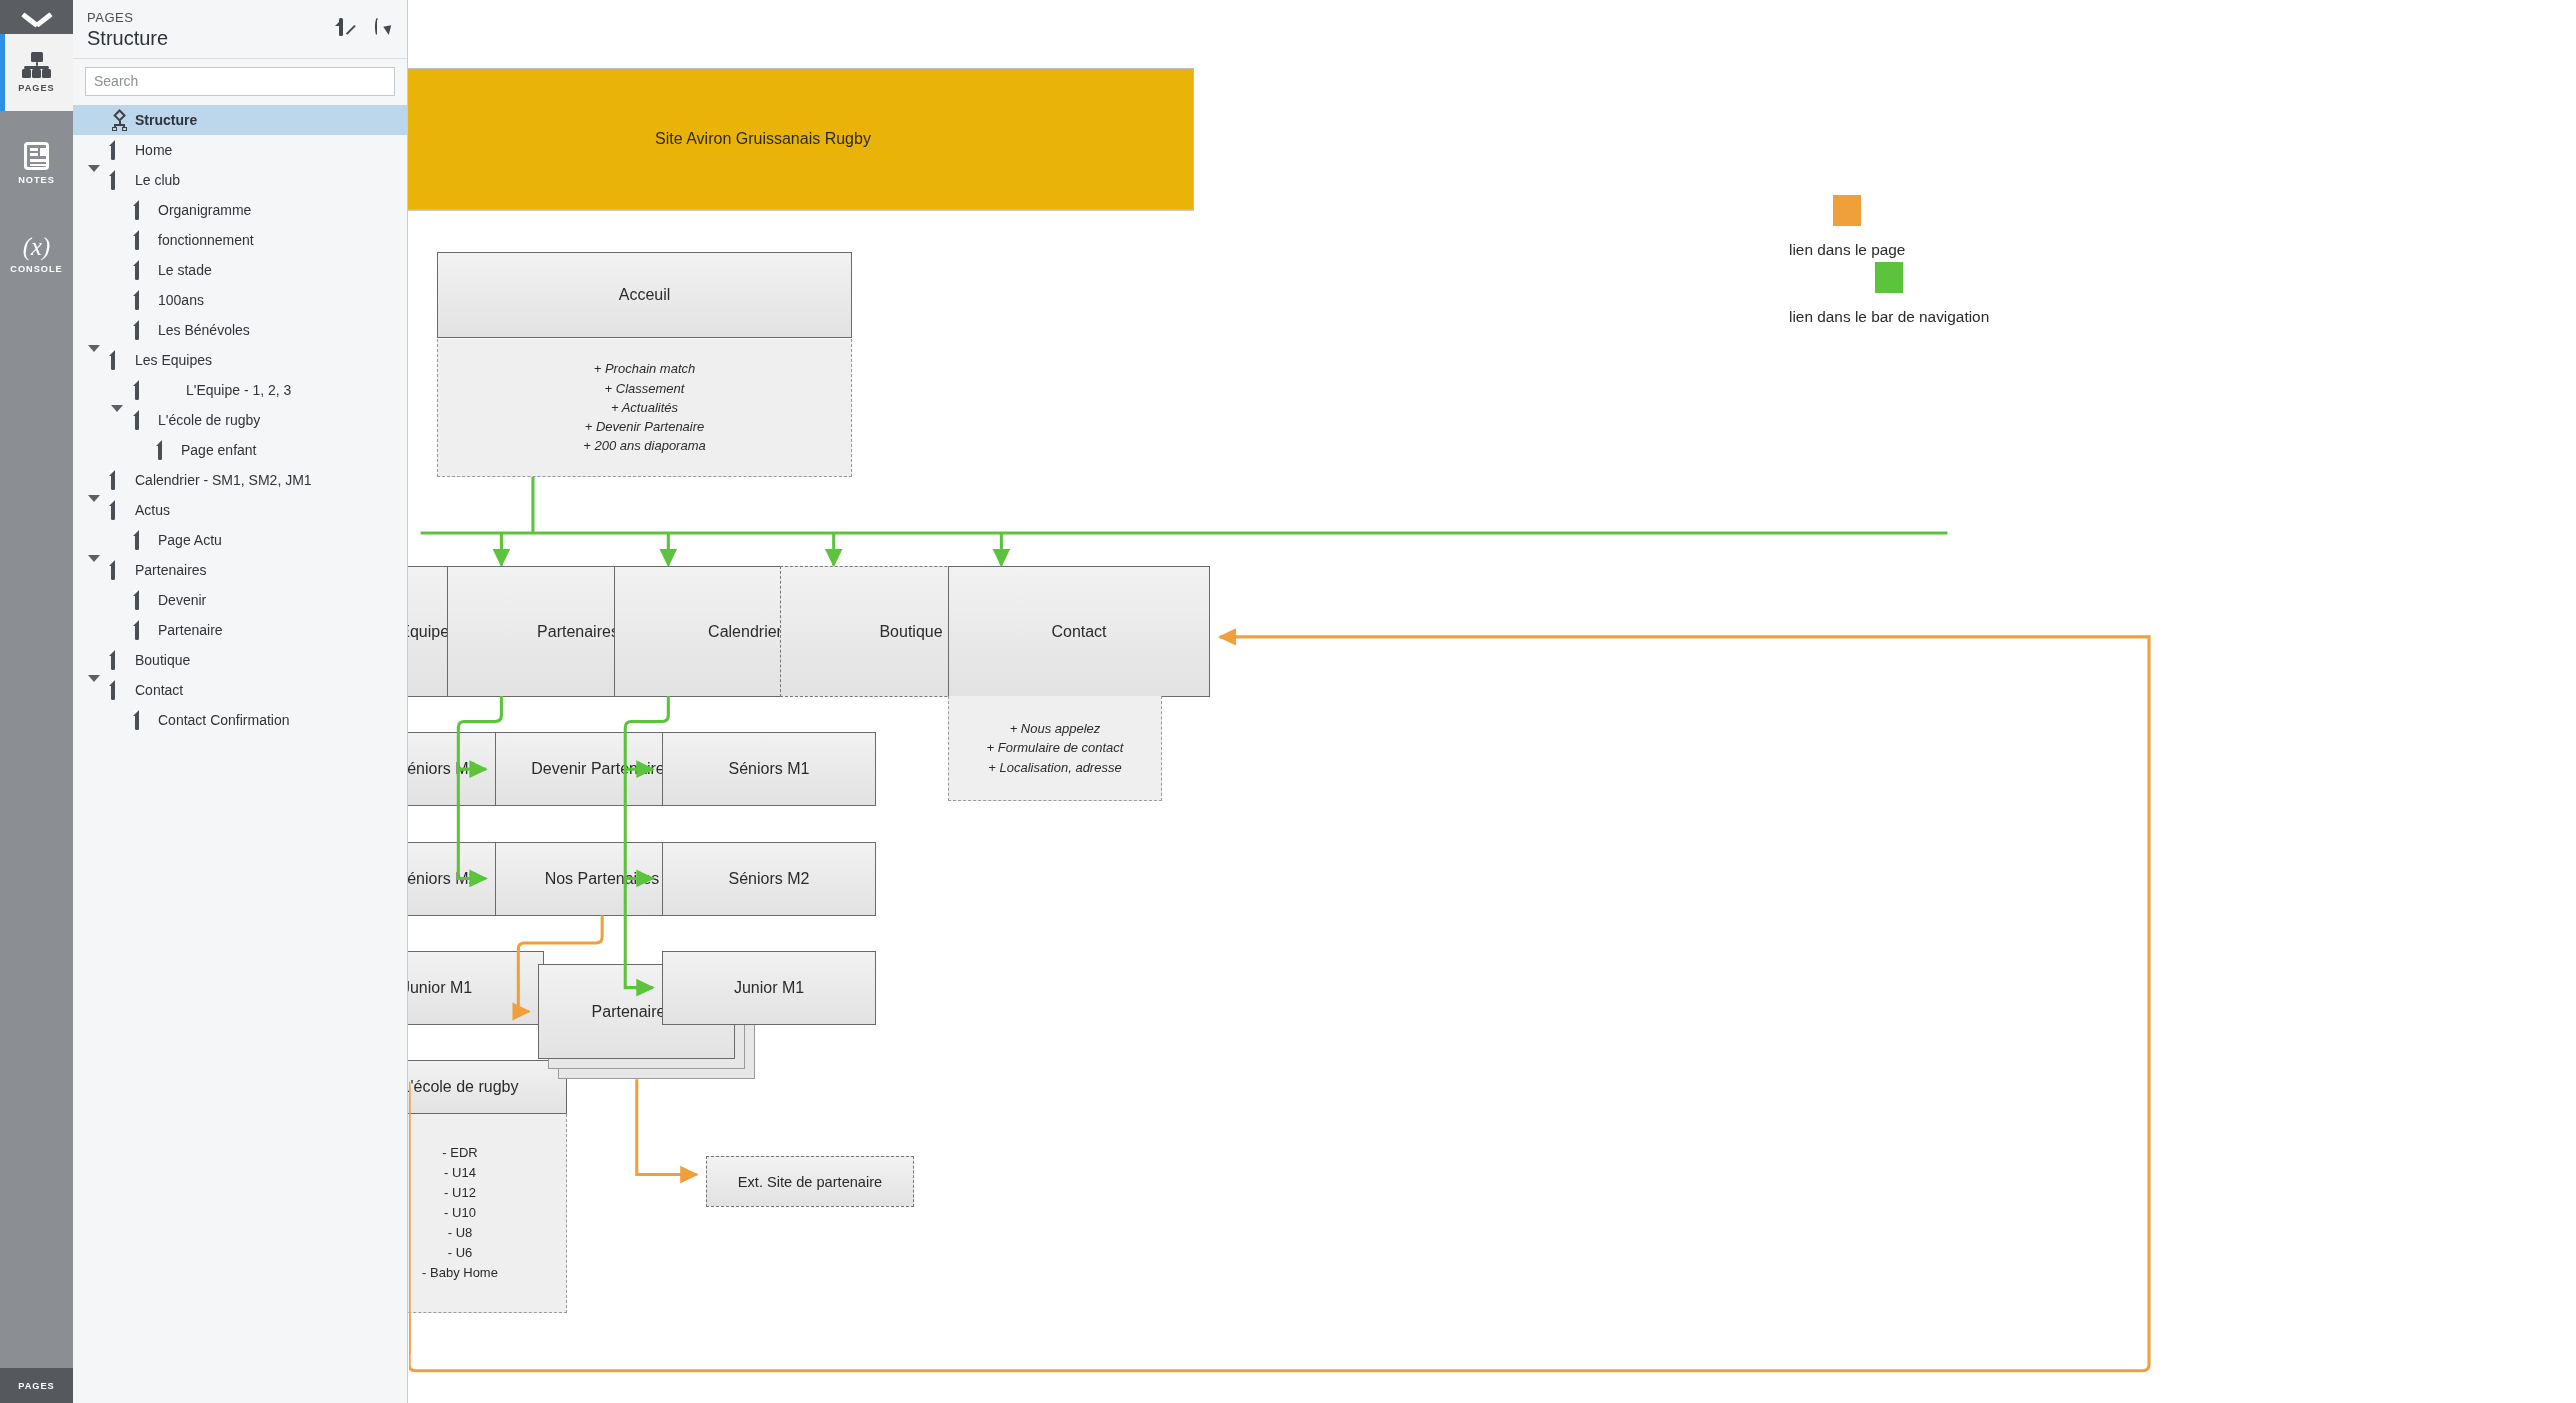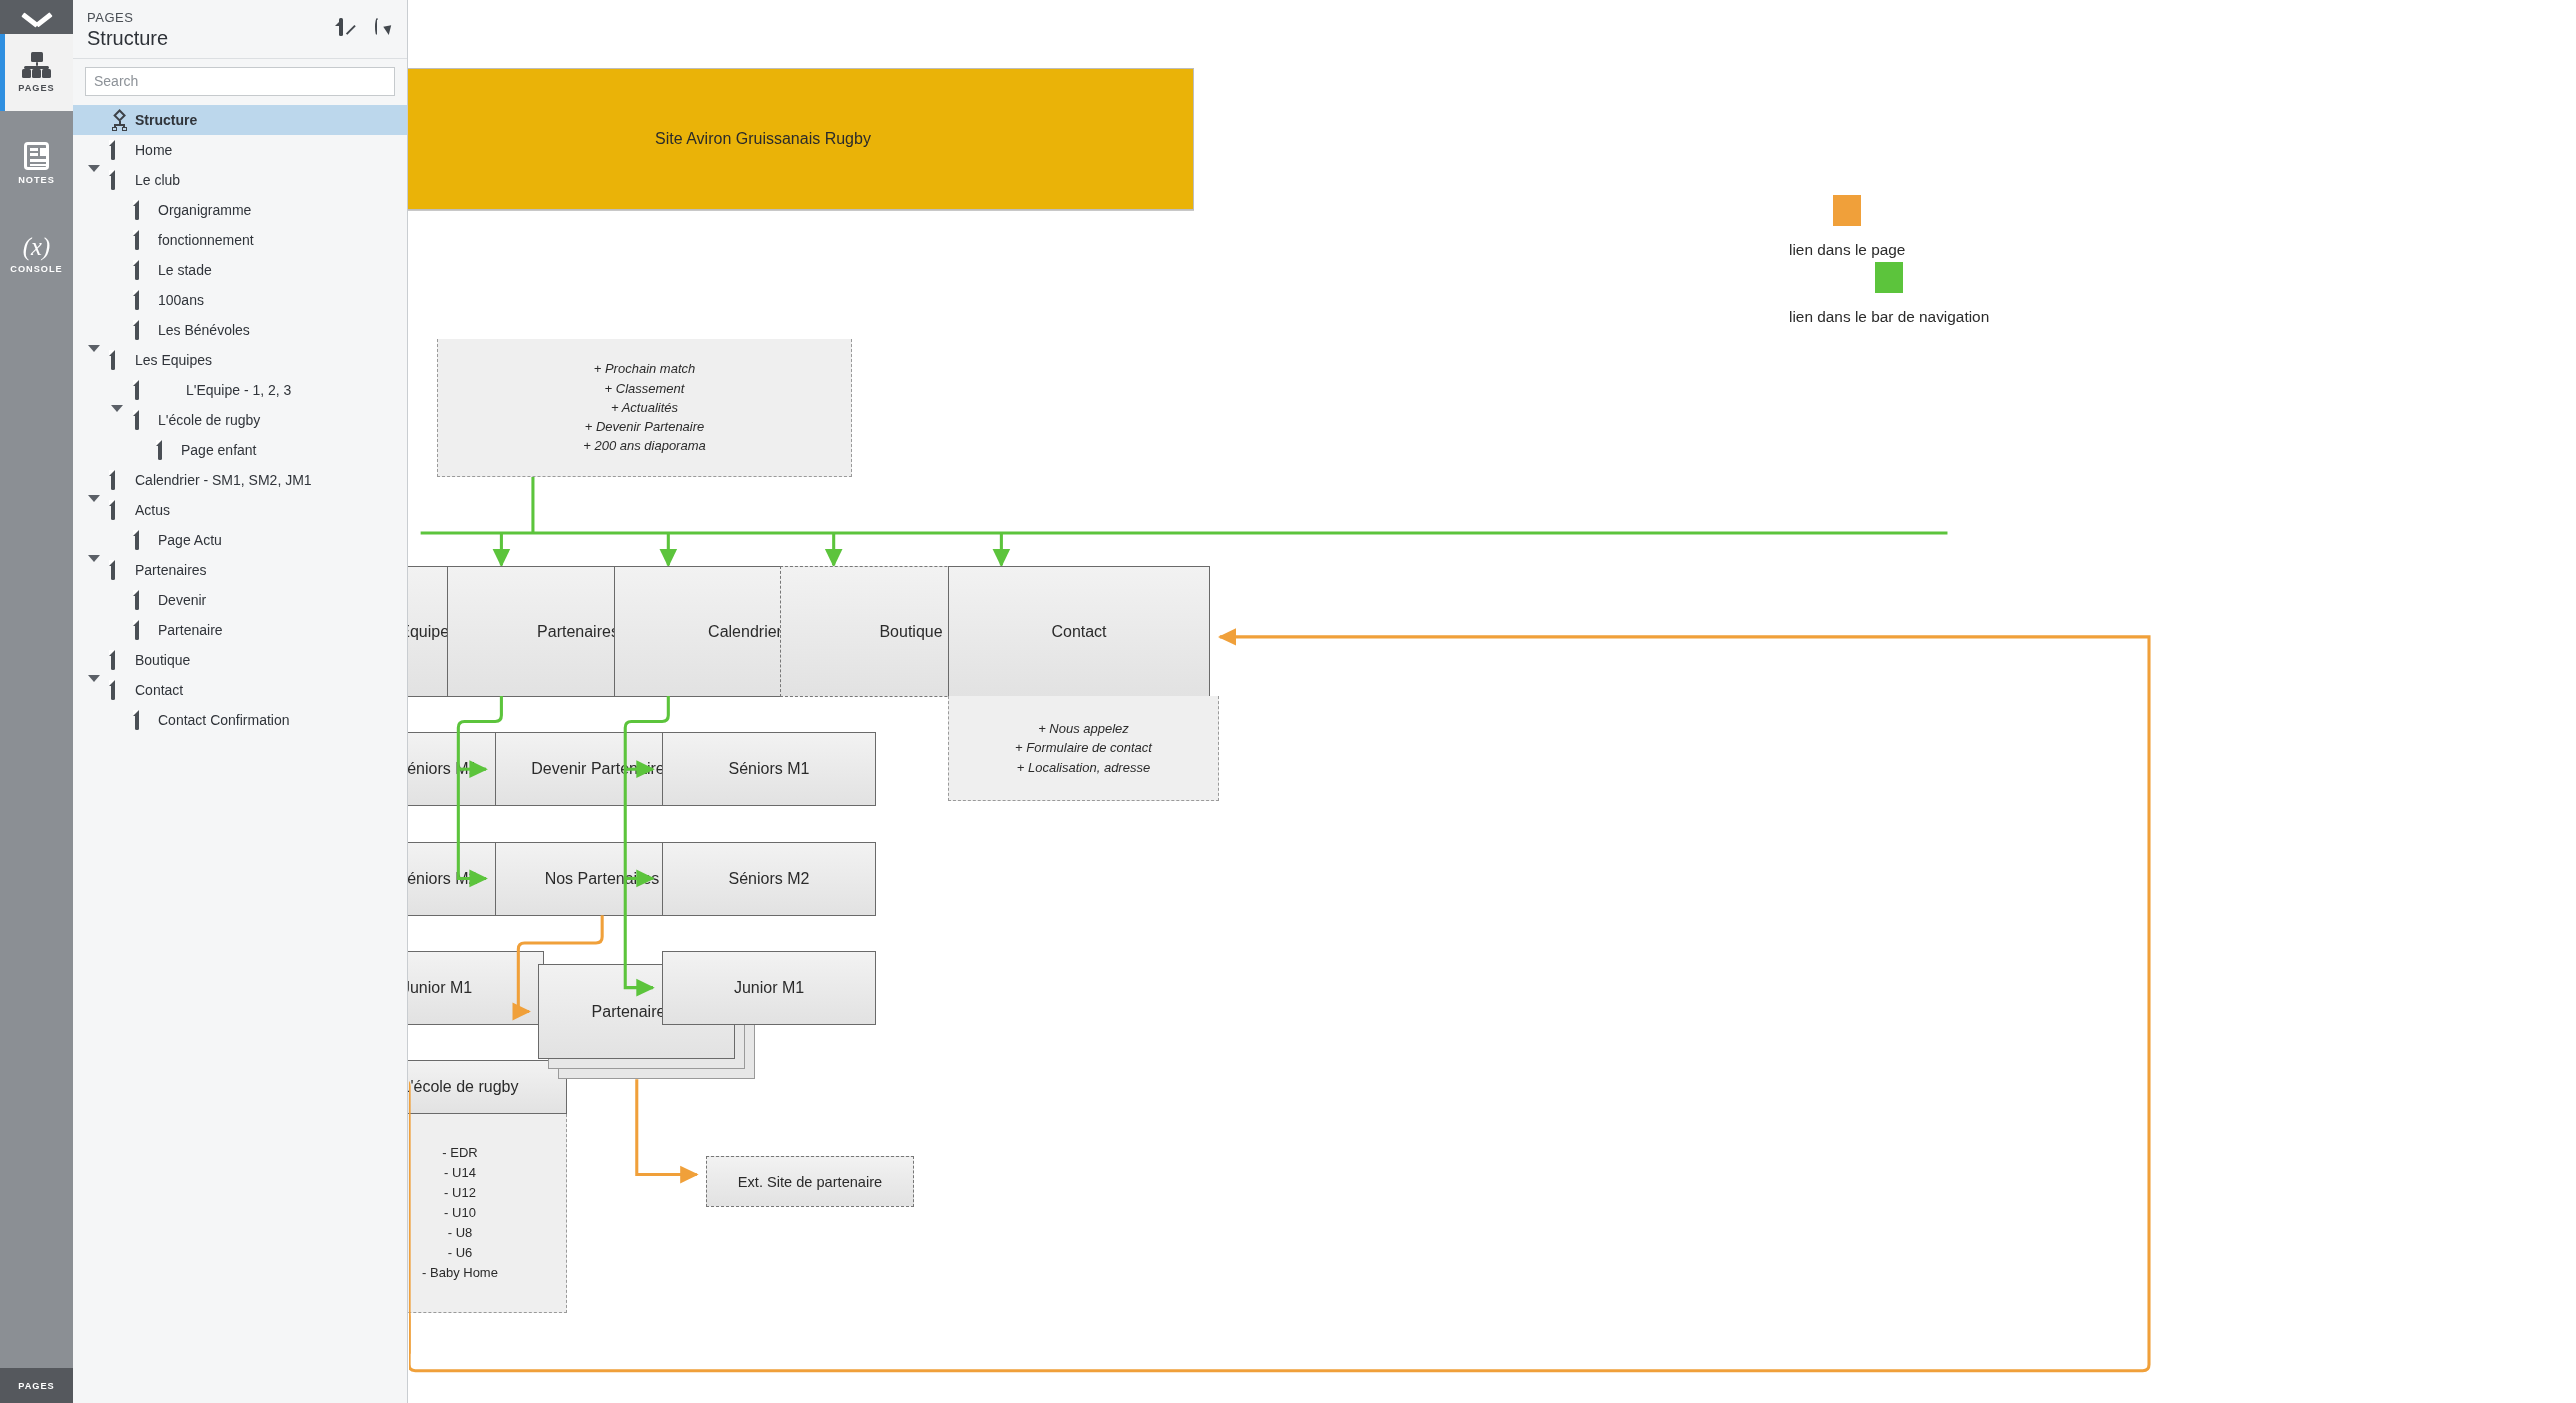--- a/index.html
+++ b/index.html
@@ -280,20 +280,23 @@
       <path d="M337,693 L337,735" marker-end="url(#ag)"></path>
       <path d="M552,693 L552,735" marker-end="url(#ag)"></path>
       <path d="M770,693 L770,735" marker-end="url(#ag)"></path>
     </g>
   </svg>
 
   <div class="box gray-flat" style="left:-77px;top:68px;width:862px;height:142px;">
     <span class="box-title">Site Aviron Gruissanais Rugby</span>
   </div>
 
+  <div class="box" style="left:28px;top:252px;width:415px;height:86px;">
+    <span class="box-title">Acceuil</span>
+  </div>
   <div class="sub" style="left:28px;top:339px;width:415px;height:138px;">
     <span>+ Prochain match</span>
     <span>+ Classement</span>
     <span>+ Actualités</span>
     <span>+ Devenir Partenaire</span>
     <span>+ 200 ans diaporama</span>
   </div>
 
   <div class="legend-item" style="left:1380px;top:195px;">
     <span class="swatch" style="background:#f0a03a;"></span>
@@ -315,21 +318,21 @@
   </div>
   <div class="box" style="left:205px;top:566px;width:262px;height:131px;">
     <span class="box-title">Calendrier</span>
   </div>
   <div class="box dashed" style="left:371px;top:566px;width:262px;height:131px;">
     <span class="box-title">Boutique</span>
   </div>
   <div class="box" style="left:539px;top:566px;width:262px;height:131px;">
     <span class="box-title">Contact</span>
   </div>
-  <div class="sub" style="left:539px;top:696px;width:271px;height:105px;">
+  <div class="sub" style="left:539px;top:696px;width:214px;height:105px;">
     <span>+ Nous appelez</span>
     <span>+ Formulaire de contact</span>
     <span>+ Localisation, adresse</span>
   </div>
 
   <div class="box" style="left:-245px;top:732px;width:214px;height:74px;">
     <span class="box-title">Son histoire</span>
   </div>
   <div class="box" style="left:-245px;top:842px;width:214px;height:74px;">
     <span class="box-title">100 ans</span>

